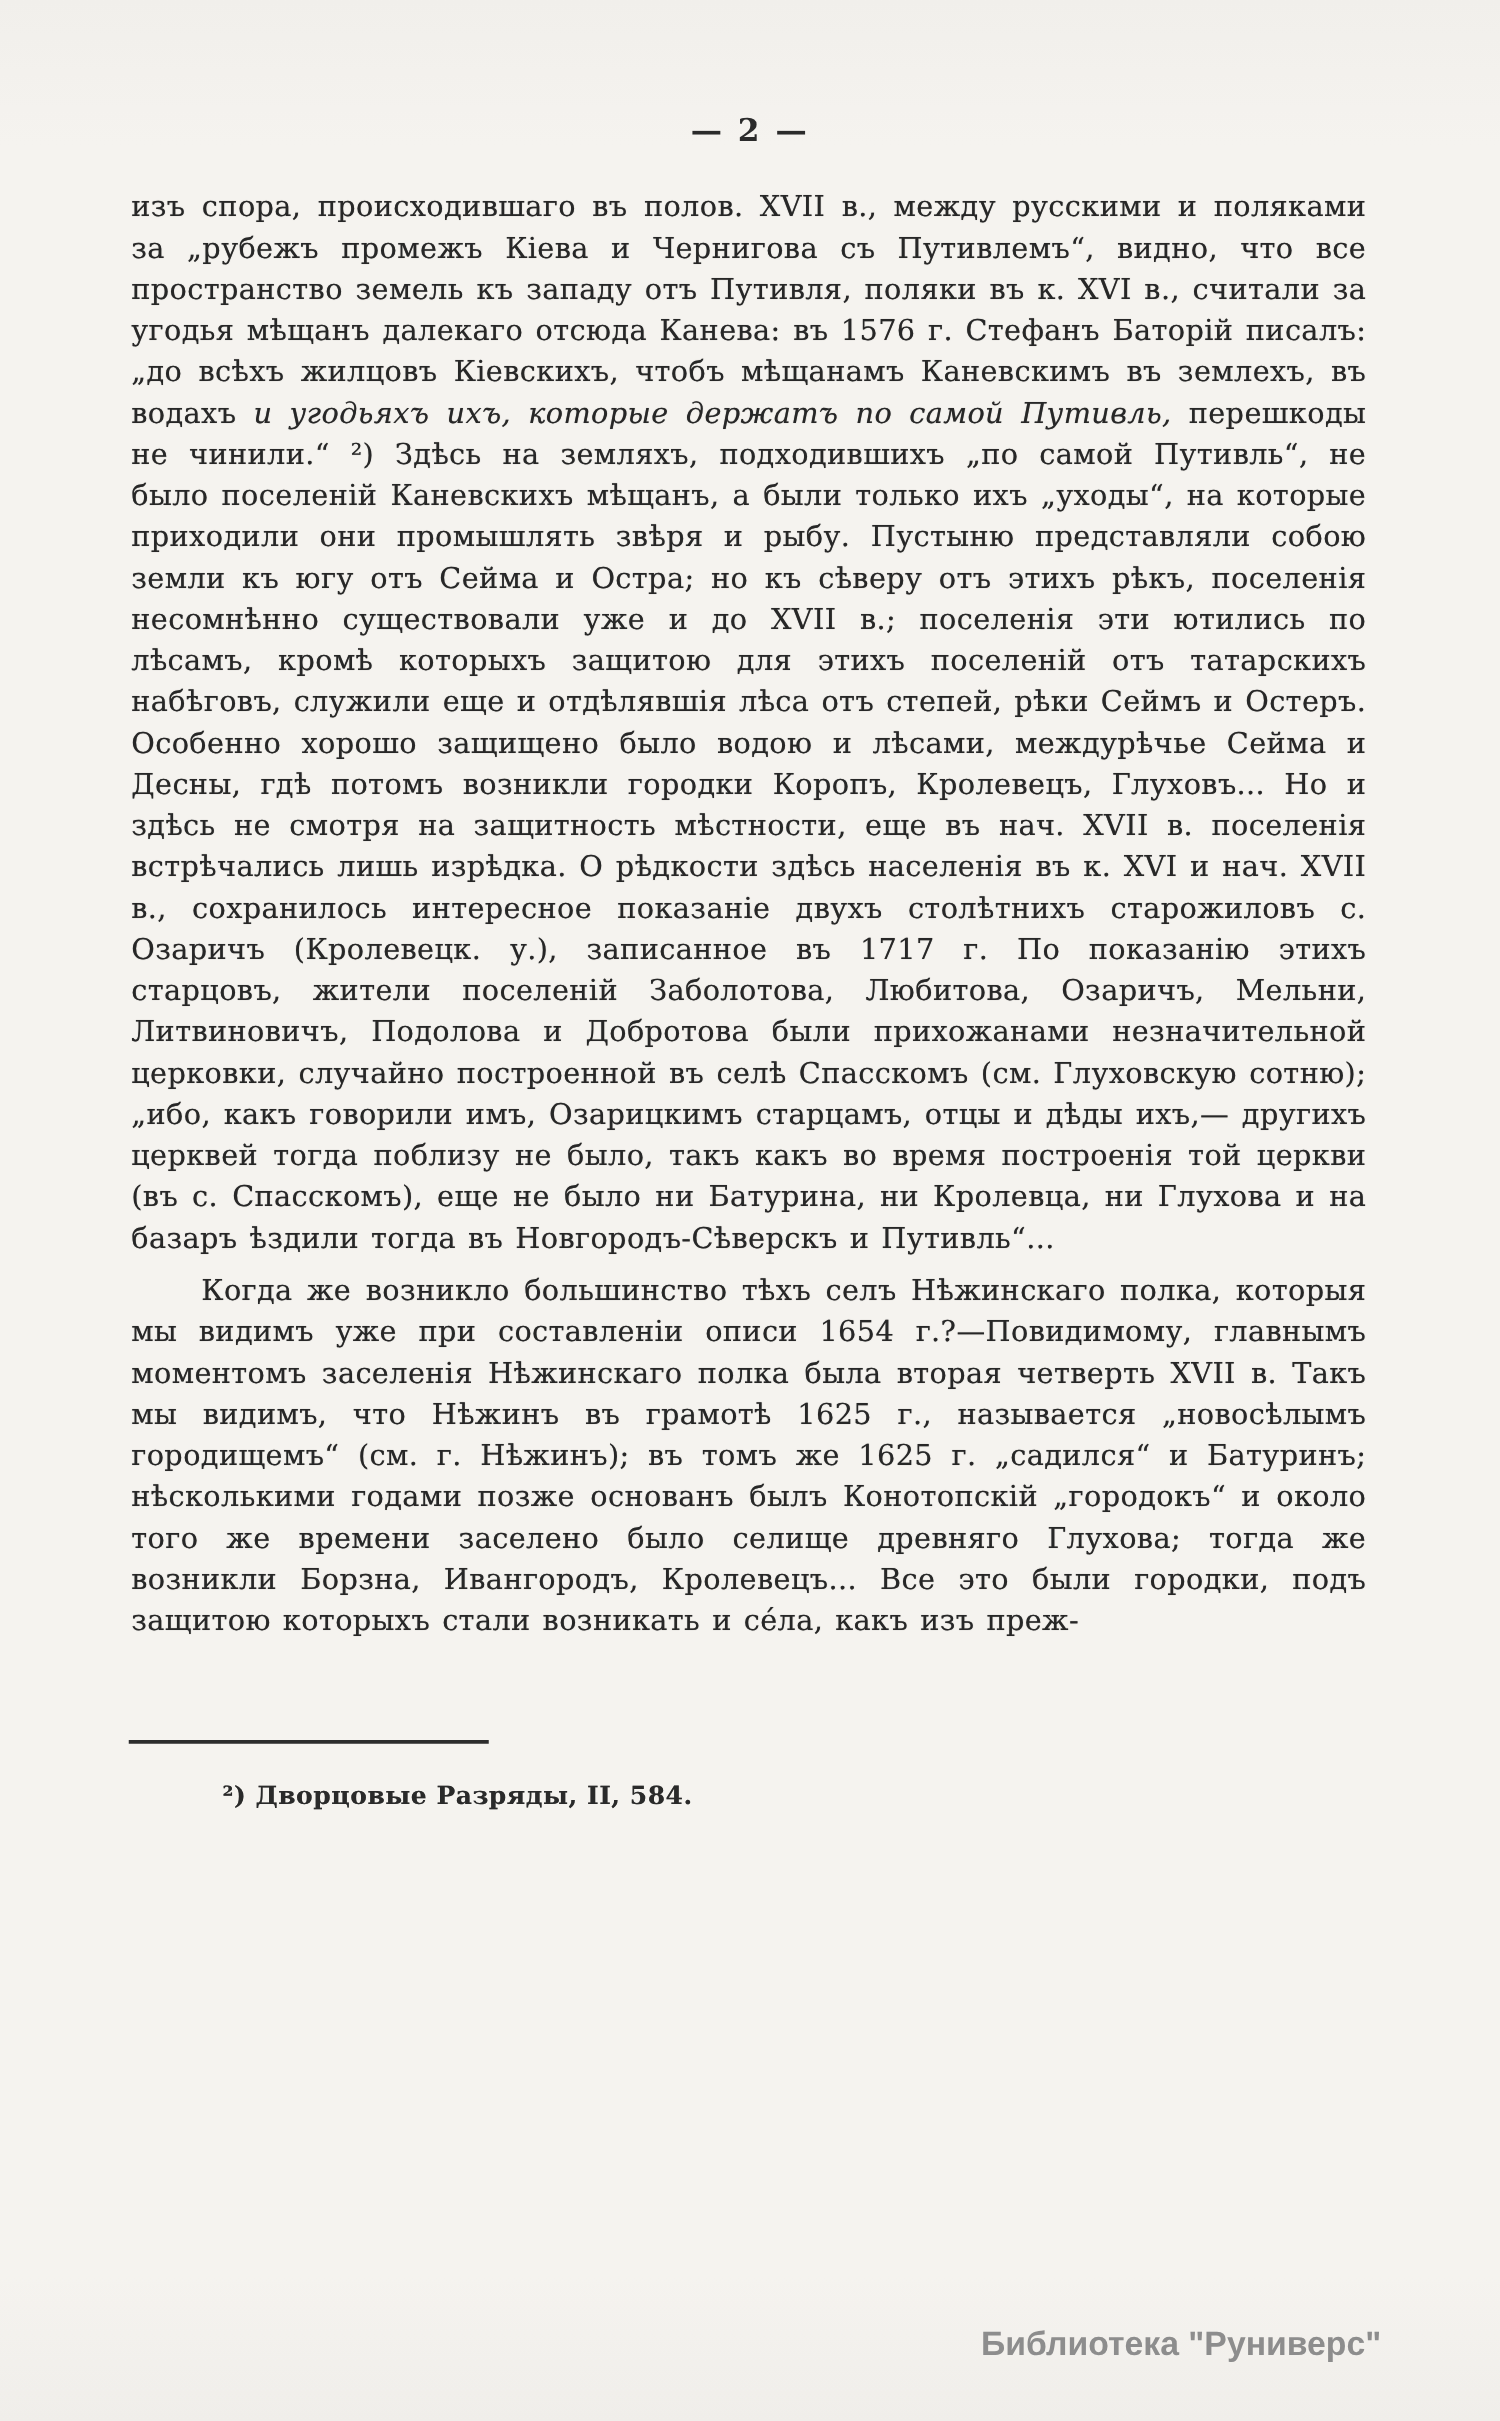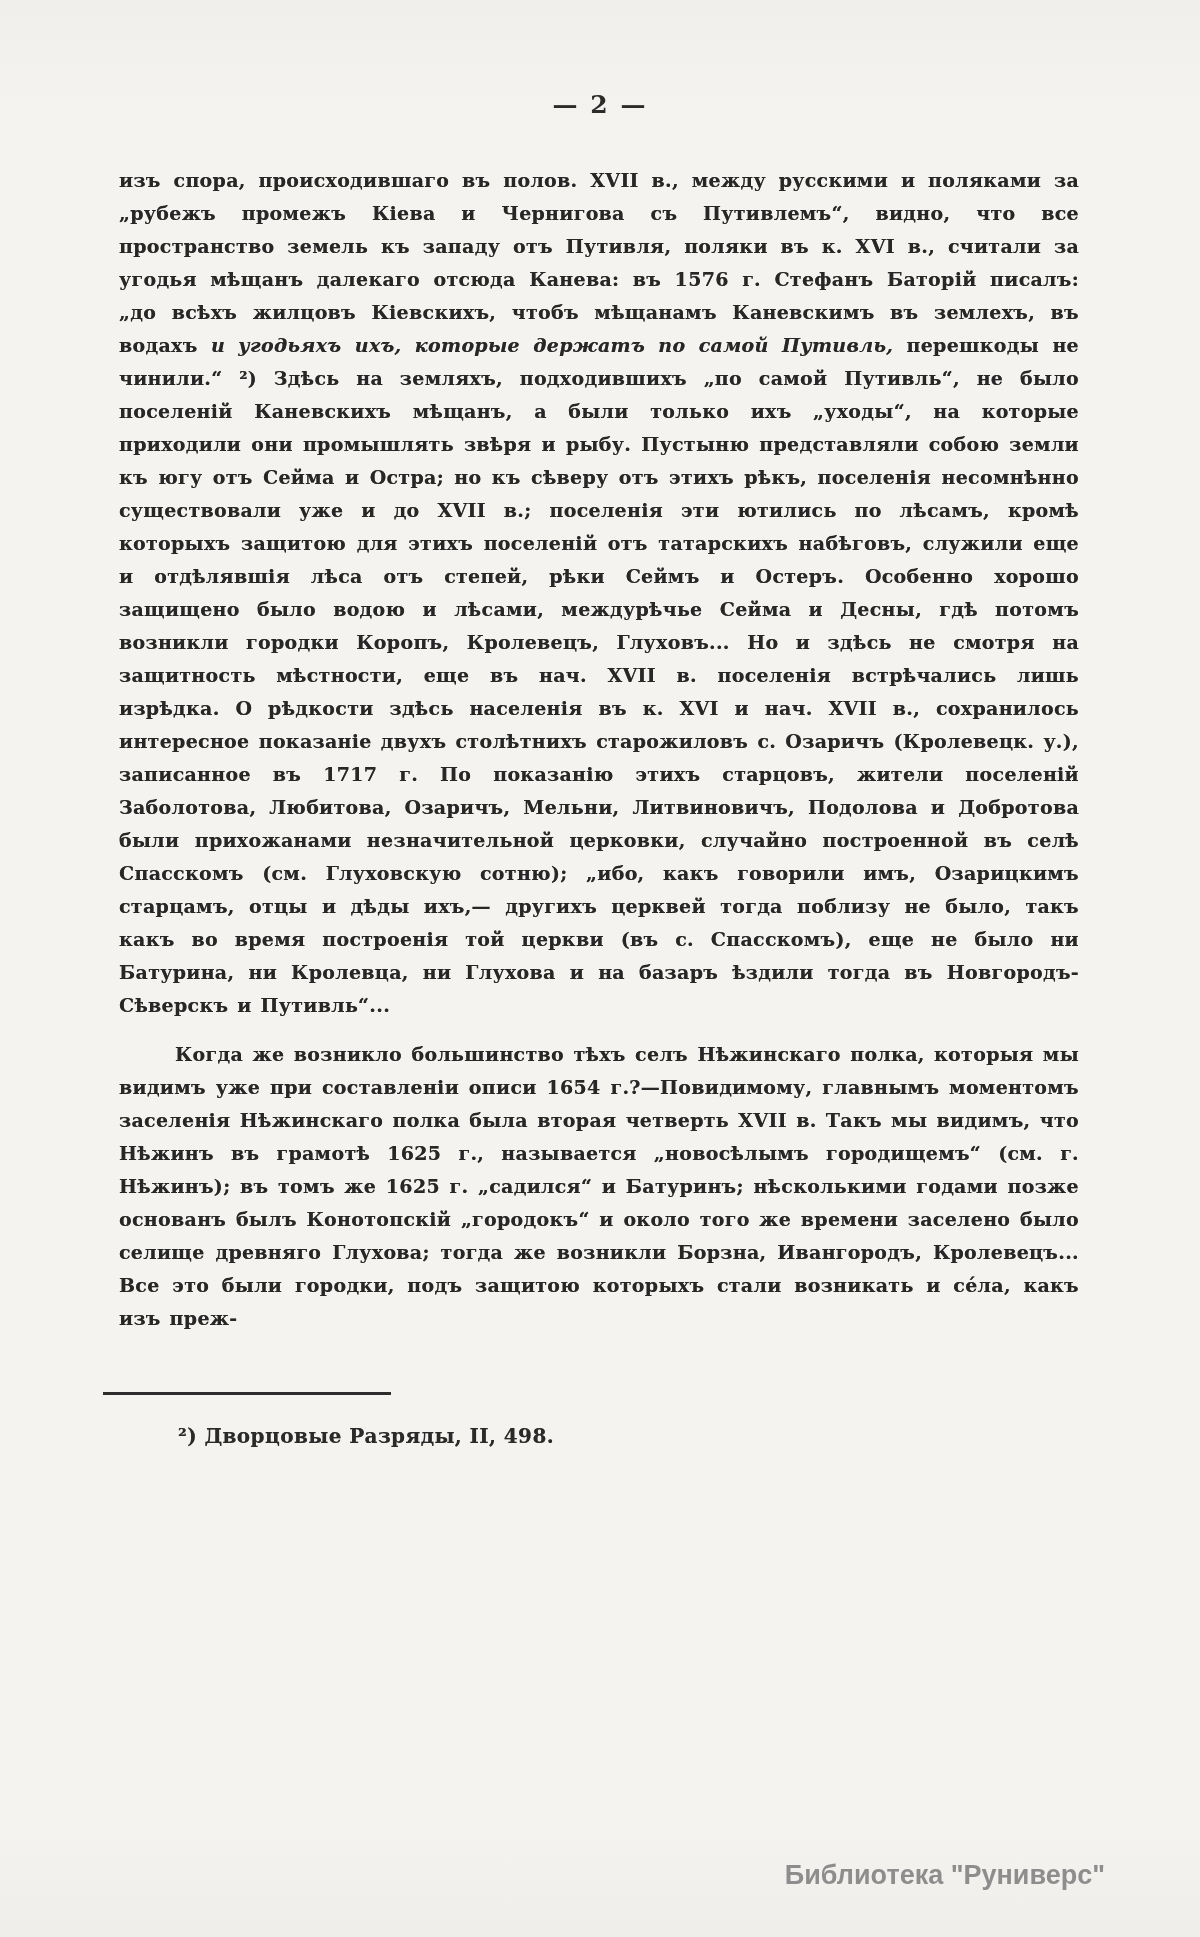--- a/index.html
+++ b/index.html
@@ -29,24 +29,24 @@
     letter-spacing: 2px;
     color: #2b2b2b;
   }
   .text-block {
     position: absolute;
     top: 148px;
     left: 103px;
     width: 992px;
   }
   .text-block p {
-    margin: 16px;
-    font-size: 19px;
+    margin: 2px;
+    font-size: 23px;
     line-height: 33px;
-    font-weight: 700;
+    font-weight: 400;
     text-align: justify;
     letter-spacing: 0.3px;
     word-spacing: 2px;
     color: #272727;
     text-shadow: 0 0 0.6px rgba(20,20,20,0.55);
   }
   .text-block p.indented {
     margin-top: 9px;
     text-indent: 56px;
   }
@@ -88,17 +88,17 @@
 
   <div class="page-number">— 2 —</div>
 
   <div class="text-block">
     <p><span>изъ спора, происходившаго въ полов. XVII в., между русскими и поляками за „рубежъ промежъ Кіева и Чернигова съ Путивлемъ“, видно, что все пространство земель къ западу отъ Путивля, поляки въ к. XVI в., считали за угодья мѣщанъ далекаго отсюда Канева: въ 1576 г. Стефанъ Баторій писалъ: „до всѣхъ жилцовъ Кіевскихъ, чтобъ мѣщанамъ Каневскимъ въ землехъ, въ водахъ </span><span class="italic">и угодьяхъ ихъ, которые держатъ по самой Путивль,</span><span> перешкоды не чинили.“ ²) Здѣсь на земляхъ, подходившихъ „по самой Путивль“, не было поселеній Каневскихъ мѣщанъ, а были только ихъ „уходы“, на которые приходили они промышлять звѣря и рыбу. Пустыню представляли собою земли къ югу отъ Сейма и Остра; но къ сѣверу отъ этихъ рѣкъ, поселенія несомнѣнно существовали уже и до XVII в.; поселенія эти ютились по лѣсамъ, кромѣ которыхъ защитою для этихъ поселеній отъ татарскихъ набѣговъ, служили еще и отдѣлявшія лѣса отъ степей, рѣки Сеймъ и Остеръ. Особенно хорошо защищено было водою и лѣсами, междурѣчье Сейма и Десны, гдѣ потомъ возникли городки Коропъ, Кролевецъ, Глуховъ... Но и здѣсь не смотря на защитность мѣстности, еще въ нач. XVII в. поселенія встрѣчались лишь изрѣдка. О рѣдкости здѣсь населенія въ к. XVI и нач. XVII в., сохранилось интересное показаніе двухъ столѣтнихъ старожиловъ с. Озаричъ (Кролевецк. у.), записанное въ 1717 г. По показанію этихъ старцовъ, жители поселеній Заболотова, Любитова, Озаричъ, Мельни, Литвиновичъ, Подолова и Добротова были прихожанами незначительной церковки, случайно построенной въ селѣ Спасскомъ (см. Глуховскую сотню); „ибо, какъ говорили имъ, Озарицкимъ старцамъ, отцы и дѣды ихъ,— другихъ церквей тогда поблизу не было, такъ какъ во время построенія той церкви (въ с. Спасскомъ), еще не было ни Батурина, ни Кролевца, ни Глухова и на базаръ ѣздили тогда въ Новгородъ-Сѣверскъ и Путивль“...</span></p>
     <p class="indented"><span>Когда же возникло большинство тѣхъ селъ Нѣжинскаго полка, которыя мы видимъ уже при составленіи описи 1654 г.?—Повидимому, главнымъ моментомъ заселенія Нѣжинскаго полка была вторая четверть XVII в. Такъ мы видимъ, что Нѣжинъ въ грамотѣ 1625 г., называется „новосѣлымъ городищемъ“ (см. г. Нѣжинъ); въ томъ же 1625 г. „садился“ и Батуринъ; нѣсколькими годами позже основанъ былъ Конотопскій „городокъ“ и около того же времени заселено было селище древняго Глухова; тогда же возникли Борзна, Ивангородъ, Кролевецъ... Все это были городки, подъ защитою которыхъ стали возникать и се́ла, какъ изъ преж-</span></p>
   </div>
 
   <div class="footnote-rule"></div>
 
-  <div class="footnote">²) Дворцовые Разряды, II, 498.</div>
+  <div class="footnote">²) Дворцовые Разряды, II, 584.</div>
 
   <div class="watermark">Библиотека "Руниверс"</div>
 
 </div>
 
 </body></html>

